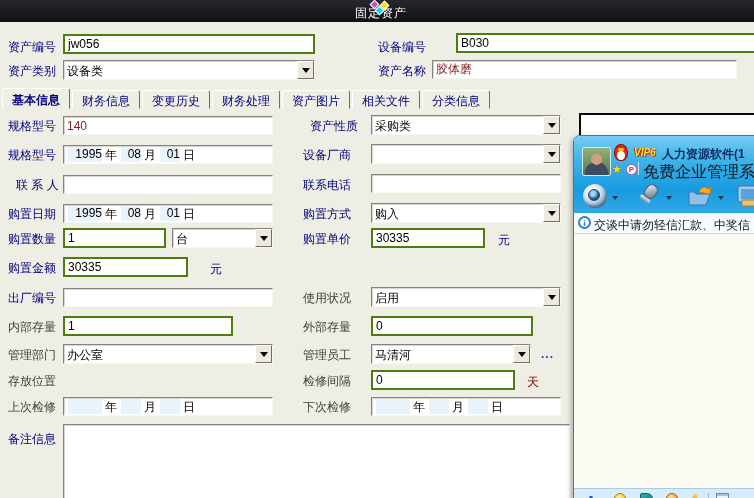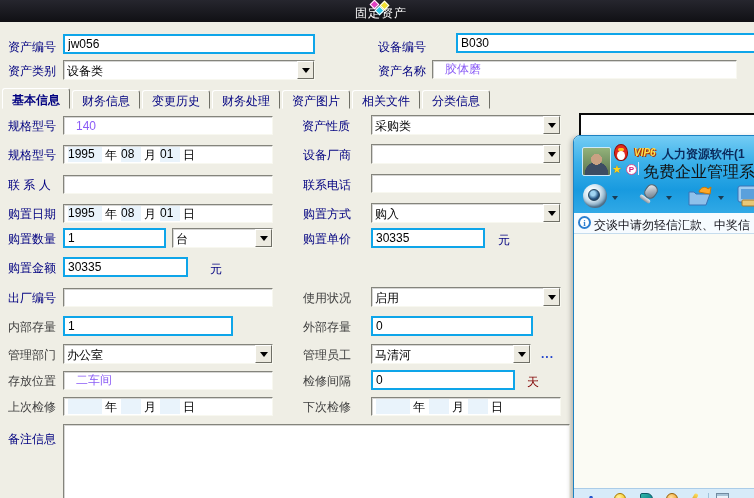--- a/index.html
+++ b/index.html
@@ -16,39 +16,39 @@
   .ticon .d2 { left:6px; top:7px;  background:#30c8e8; }
   .ticon .d3 { left:11px; top:2px; background:#f0e030; }
   .titlebar .ttext { color:#ffffff; font-size:12px; margin-left:8px; letter-spacing:1px; }
 
   
   .lbl { position:absolute; font-size:12px; color:#000080; white-space:nowrap; line-height:14px; }
   .lbl.red { color:#404040; }
   .unit { position:absolute; font-size:12px; color:#000080; }
   .unit.red { color:#800000; }
 
-  .tf { position:absolute; height:19px; background:#fff; font-size:12px; padding:0 12px; color:#8b5cf6;
+  .tf { position:absolute; height:19px; background:#fff; font-size:12px; padding:0 3px; color:#7f1d1d;
     border:1px solid; border-color:#84847c #f8f8f0 #f8f8f0 #84847c;
     box-shadow:inset 1px 1px 0 rgba(90,90,84,.25); outline:none;
     font-family:"Liberation Sans","DejaVu Sans",sans-serif; }
   .tfb { position:absolute; height:20px; background:#fff; font-size:12px; padding:0 3px; color:#000;
-    border:2px solid #0ea5e9; outline:none; font-family:"Liberation Sans","DejaVu Sans",sans-serif; }
+    border:2px solid #4d7c0f; outline:none; font-family:"Liberation Sans","DejaVu Sans",sans-serif; }
 
   .combo { position:absolute; height:20px; background:#fff; display:flex;
     border:1px solid; border-color:#84847c #f8f8f0 #f8f8f0 #84847c;
     box-shadow:inset 1px 1px 0 rgba(90,90,84,.25); cursor:default; }
   .combo .txt { flex:1; font-size:12px; padding:2px 3px 0; white-space:nowrap; overflow:hidden; color:#000; }
   .combo .btn { width:17px; background:#ECEAE0; border:1px solid; border-color:#fff #6f6f66 #6f6f66 #fff;
     display:flex; align-items:center; justify-content:center; }
   .combo .arr { width:0; height:0; border:4px solid transparent; border-top:5px solid #000; margin-top:5px; }
 
   .datef { position:absolute; height:19px; background:#fff; padding:1px 2px 0 4px;
     border:1px solid; border-color:#84847c #f8f8f0 #f8f8f0 #84847c;
     box-shadow:inset 1px 1px 0 rgba(90,90,84,.25); white-space:nowrap; }
-  .datef .dseg { display:inline-block; background:#E9F3FB; min-width:20px; height:15px; text-align:left;
+  .datef .dseg { display:inline-block; background:#E9F3FB; min-width:20px; height:15px; text-align:right;
     font-size:12px; color:#000; vertical-align:top; }
   .datef .dseg.y { min-width:34px; }
   .datef .dunit { display:inline-block; font-size:12px; color:#000; margin:0 4px 0 3px; vertical-align:top; }
 
   
   .tabs { position:absolute; left:2px; top:88px; height:21px; display:flex; align-items:flex-end; }
   .tab { position:relative; height:19px; padding:2px 9px 0; margin-right:2px; font-size:12px; color:#000080;
     background:#EFEEE5; border:1px solid; border-color:#ffffff #6f6f66 #EFEEE5 #ffffff;
     border-radius:3px 3px 0 0; cursor:default; white-space:nowrap; }
   .tab.active { height:21px; font-weight:bold; padding-top:3px; z-index:2; }
@@ -165,41 +165,41 @@
     <span class="tab">财务信息</span>
     <span class="tab">变更历史</span>
     <span class="tab">财务处理</span>
     <span class="tab">资产图片</span>
     <span class="tab">相关文件</span>
     <span class="tab">分类信息</span>
   </div>
 
   <span class="lbl" style="left:8px;top:119px">规格型号</span>
   <input class="tf" style="left: 63px; top: 116px; width: 210px;" value="140">
-  <span class="lbl" style="left:302px;top:119px">资产性质</span>
+  <span class="lbl" style="left:310px;top:119px">资产性质</span>
   <div class="combo" style="left:371px;top:115px;width:190px">
     <span class="txt">采购类</span>
     <span class="btn">
         <span class="arr"></span>
       </span>
   </div>
 
   <span class="lbl" style="left:8px;top:148px">规格型号</span>
   <div class="datef" style="left:63px;top:145px;width:210px">
     <span class="dseg y">1995</span><span class="dunit">年</span><span class="dseg">08</span><span class="dunit">月</span><span class="dseg">01</span><span class="dunit">日</span>
   </div>
   <span class="lbl" style="left:303px;top:148px">设备厂商</span>
   <div class="combo" style="left:371px;top:144px;width:190px">
     <span class="txt"></span>
     <span class="btn">
         <span class="arr"></span>
       </span>
   </div>
 
-  <span class="lbl" style="left:8px;top:178px">联 系 人</span>
+  <span class="lbl" style="left:16px;top:178px">联 系 人</span>
   <input class="tf" style="left: 63px; top: 175px; width: 210px;" value="">
   <span class="lbl" style="left:303px;top:178px">联系电话</span>
   <input class="tf" style="left: 371px; top: 174px; width: 190px;" value="">
 
   <span class="lbl" style="left:8px;top:207px">购置日期</span>
   <div class="datef" style="left:63px;top:204px;width:210px">
     <span class="dseg y">1995</span><span class="dunit">年</span><span class="dseg">08</span><span class="dunit">月</span><span class="dseg">01</span><span class="dunit">日</span>
   </div>
   <span class="lbl" style="left:303px;top:207px">购置方式</span>
   <div class="combo" style="left:371px;top:203px;width:190px">
@@ -250,21 +250,20 @@
   <span class="lbl red" style="left:303px;top:348px">管理员工</span>
   <div class="combo" style="left:371px;top:344px;width:160px">
     <span class="txt">马清河</span>
     <span class="btn">
         <span class="arr"></span>
       </span>
   </div>
   <span class="more-btn" style="left:541px;top:347px">...</span>
 
   <span class="lbl red" style="left:8px;top:374px">存放位置</span>
-  <input class="tf" style="left: 63px; top: 371px; width: 210px;" value="二车间">
   <span class="lbl red" style="left:303px;top:374px">检修间隔</span>
   <input class="tfb" style="left: 371px; top: 370px; width: 144px;" value="0">
   <span class="unit red" style="left:527px;top:374px">天</span>
 
   <span class="lbl red" style="left:8px;top:400px">上次检修</span>
   <div class="datef" style="left:63px;top:397px;width:210px">
     <span class="dseg y"></span><span class="dunit">年</span><span class="dseg"></span><span class="dunit">月</span><span class="dseg"></span><span class="dunit">日</span>
   </div>
   <span class="lbl red" style="left:303px;top:400px">下次检修</span>
   <div class="datef" style="left:371px;top:397px;width:190px">

